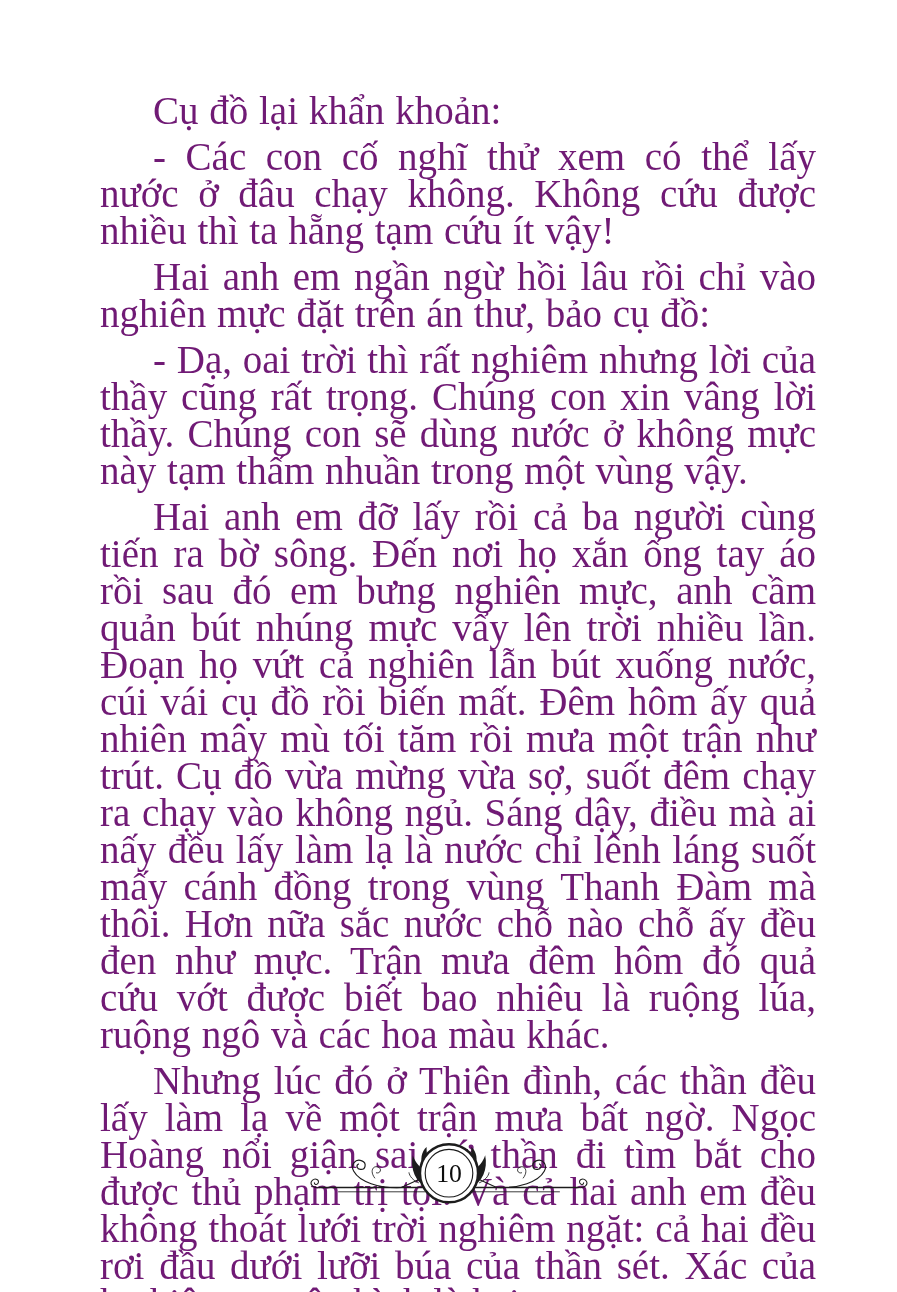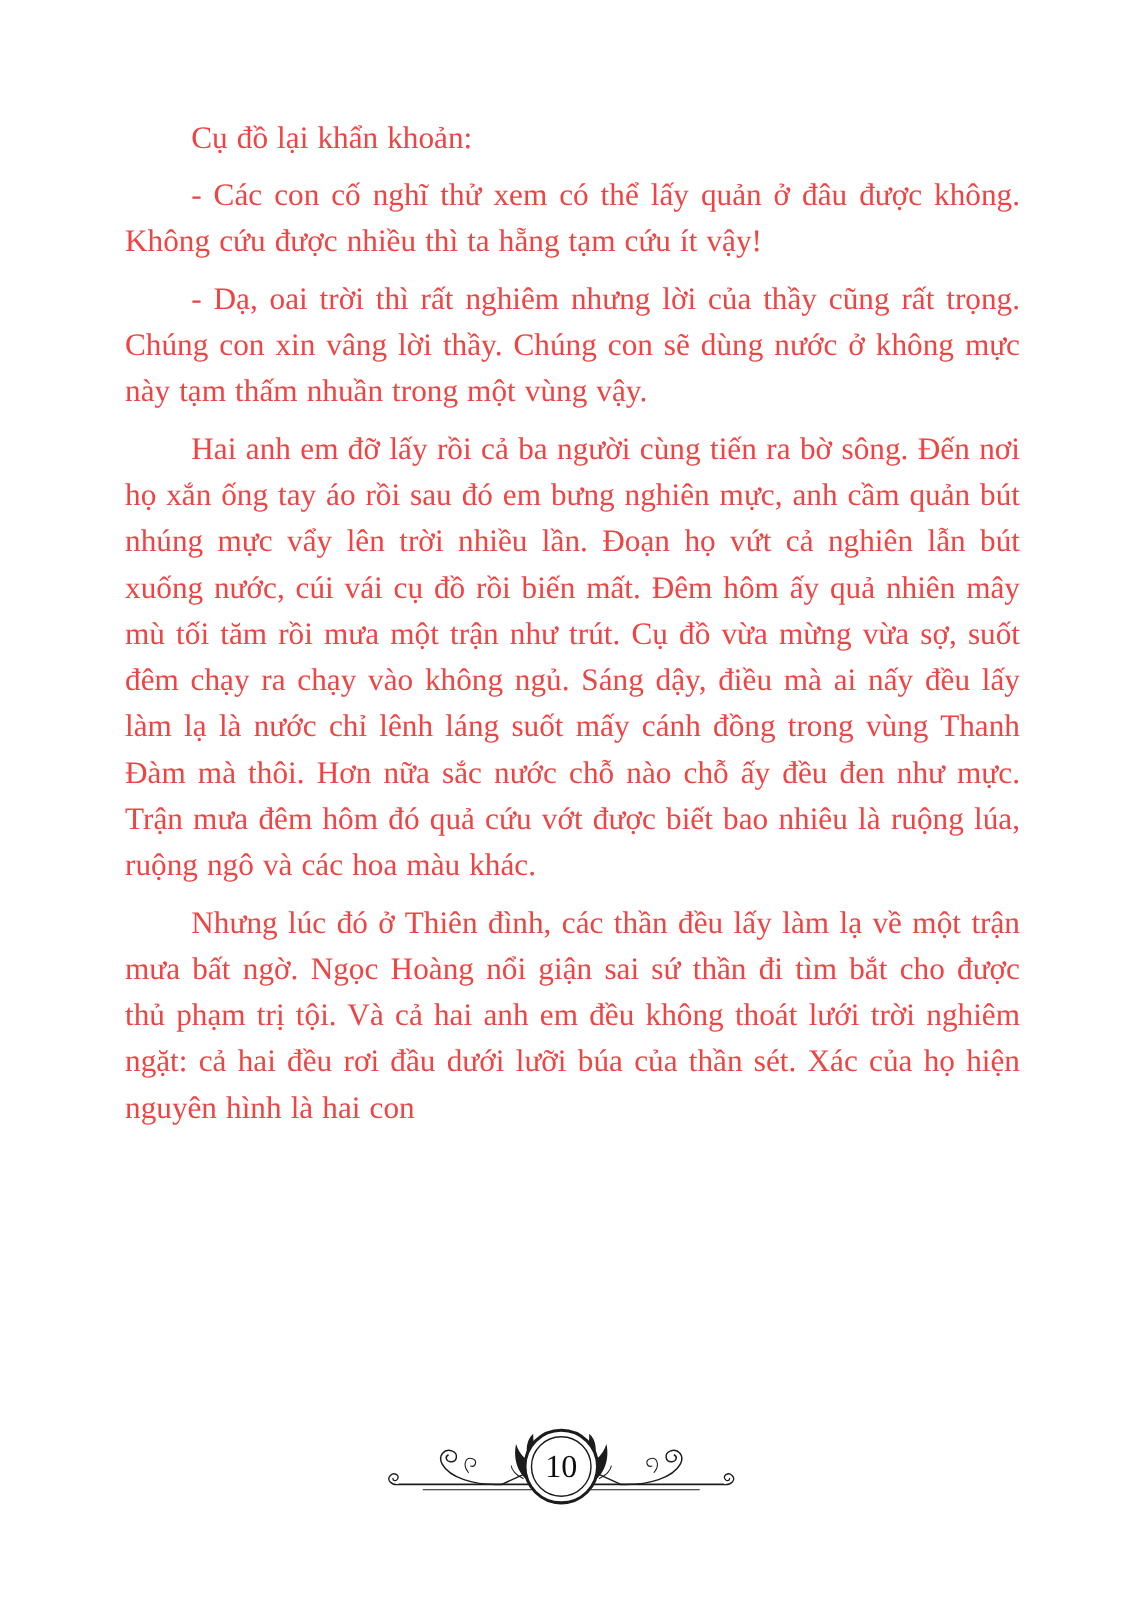--- a/index.html
+++ b/index.html
@@ -21,25 +21,25 @@
     background: #ffffff;
   }
   .text-block {
     position: absolute;
     left: 100px;
     top: 92px;
     width: 716px;
   }
   .text-block p {
     margin: 0 0 9px 0;
-    font-size: 25px;
+    font-size: 39px;
     line-height: 37px;
     text-align: justify;
     text-indent: 53px;
-    color: #ef4444;
+    color: #701a75;
     word-spacing: 1px;
   }
   .footer-ornament {
     position: absolute;
     left: 0;
     right: 0;
     top: 1138px;
     display: flex;
     justify-content: center;
   }
@@ -52,21 +52,22 @@
     fill: #0d0d0d;
   }
 </style>
 </head>
 <body>
 
 <div class="page">
 
   <div class="text-block">
     <p>Cụ đồ lại khẩn khoản:</p>
-    <p>- Các con cố nghĩ thử xem có thể lấy quản ở đâu được không. Không cứu được nhiều thì ta hẵng tạm cứu ít vậy!</p>
+    <p>- Các con cố nghĩ thử xem có thể lấy nước ở đâu chạy không. Không cứu được nhiều thì ta hẵng tạm cứu ít vậy!</p>
+    <p>Hai anh em ngần ngừ hồi lâu rồi chỉ vào nghiên mực đặt trên án thư, bảo cụ đồ:</p>
     <p>- Dạ, oai trời thì rất nghiêm nhưng lời của thầy cũng rất trọng. Chúng con xin vâng lời thầy. Chúng con sẽ dùng nước ở không mực này tạm thấm nhuần trong một vùng vậy.</p>
     <p>Hai anh em đỡ lấy rồi cả ba người cùng tiến ra bờ sông. Đến nơi họ xắn ống tay áo rồi sau đó em bưng nghiên mực, anh cầm quản bút nhúng mực vẩy lên trời nhiều lần. Đoạn họ vứt cả nghiên lẫn bút xuống nước, cúi vái cụ đồ rồi biến mất. Đêm hôm ấy quả nhiên mây mù tối tăm rồi mưa một trận như trút. Cụ đồ vừa mừng vừa sợ, suốt đêm chạy ra chạy vào không ngủ. Sáng dậy, điều mà ai nấy đều lấy làm lạ là nước chỉ lênh láng suốt mấy cánh đồng trong vùng Thanh Đàm mà thôi. Hơn nữa sắc nước chỗ nào chỗ ấy đều đen như mực. Trận mưa đêm hôm đó quả cứu vớt được biết bao nhiêu là ruộng lúa, ruộng ngô và các hoa màu khác.</p>
     <p>Nhưng lúc đó ở Thiên đình, các thần đều lấy làm lạ về một trận mưa bất ngờ. Ngọc Hoàng nổi giận sai sứ thần đi tìm bắt cho được thủ phạm trị tội. Và cả hai anh em đều không thoát lưới trời nghiêm ngặt: cả hai đều rơi đầu dưới lưỡi búa của thần sét. Xác của họ hiện nguyên hình là hai con</p>
   </div>
 
   <div class="footer-ornament">
     <svg width="286" height="80" viewBox="0 0 300 84" xmlns="http://www.w3.org/2000/svg">
       <g id="flourish-left" stroke="#1c1c1c" fill="none" stroke-width="1.6" stroke-linecap="round">
 
         <path d="M14 52 H128"></path>

